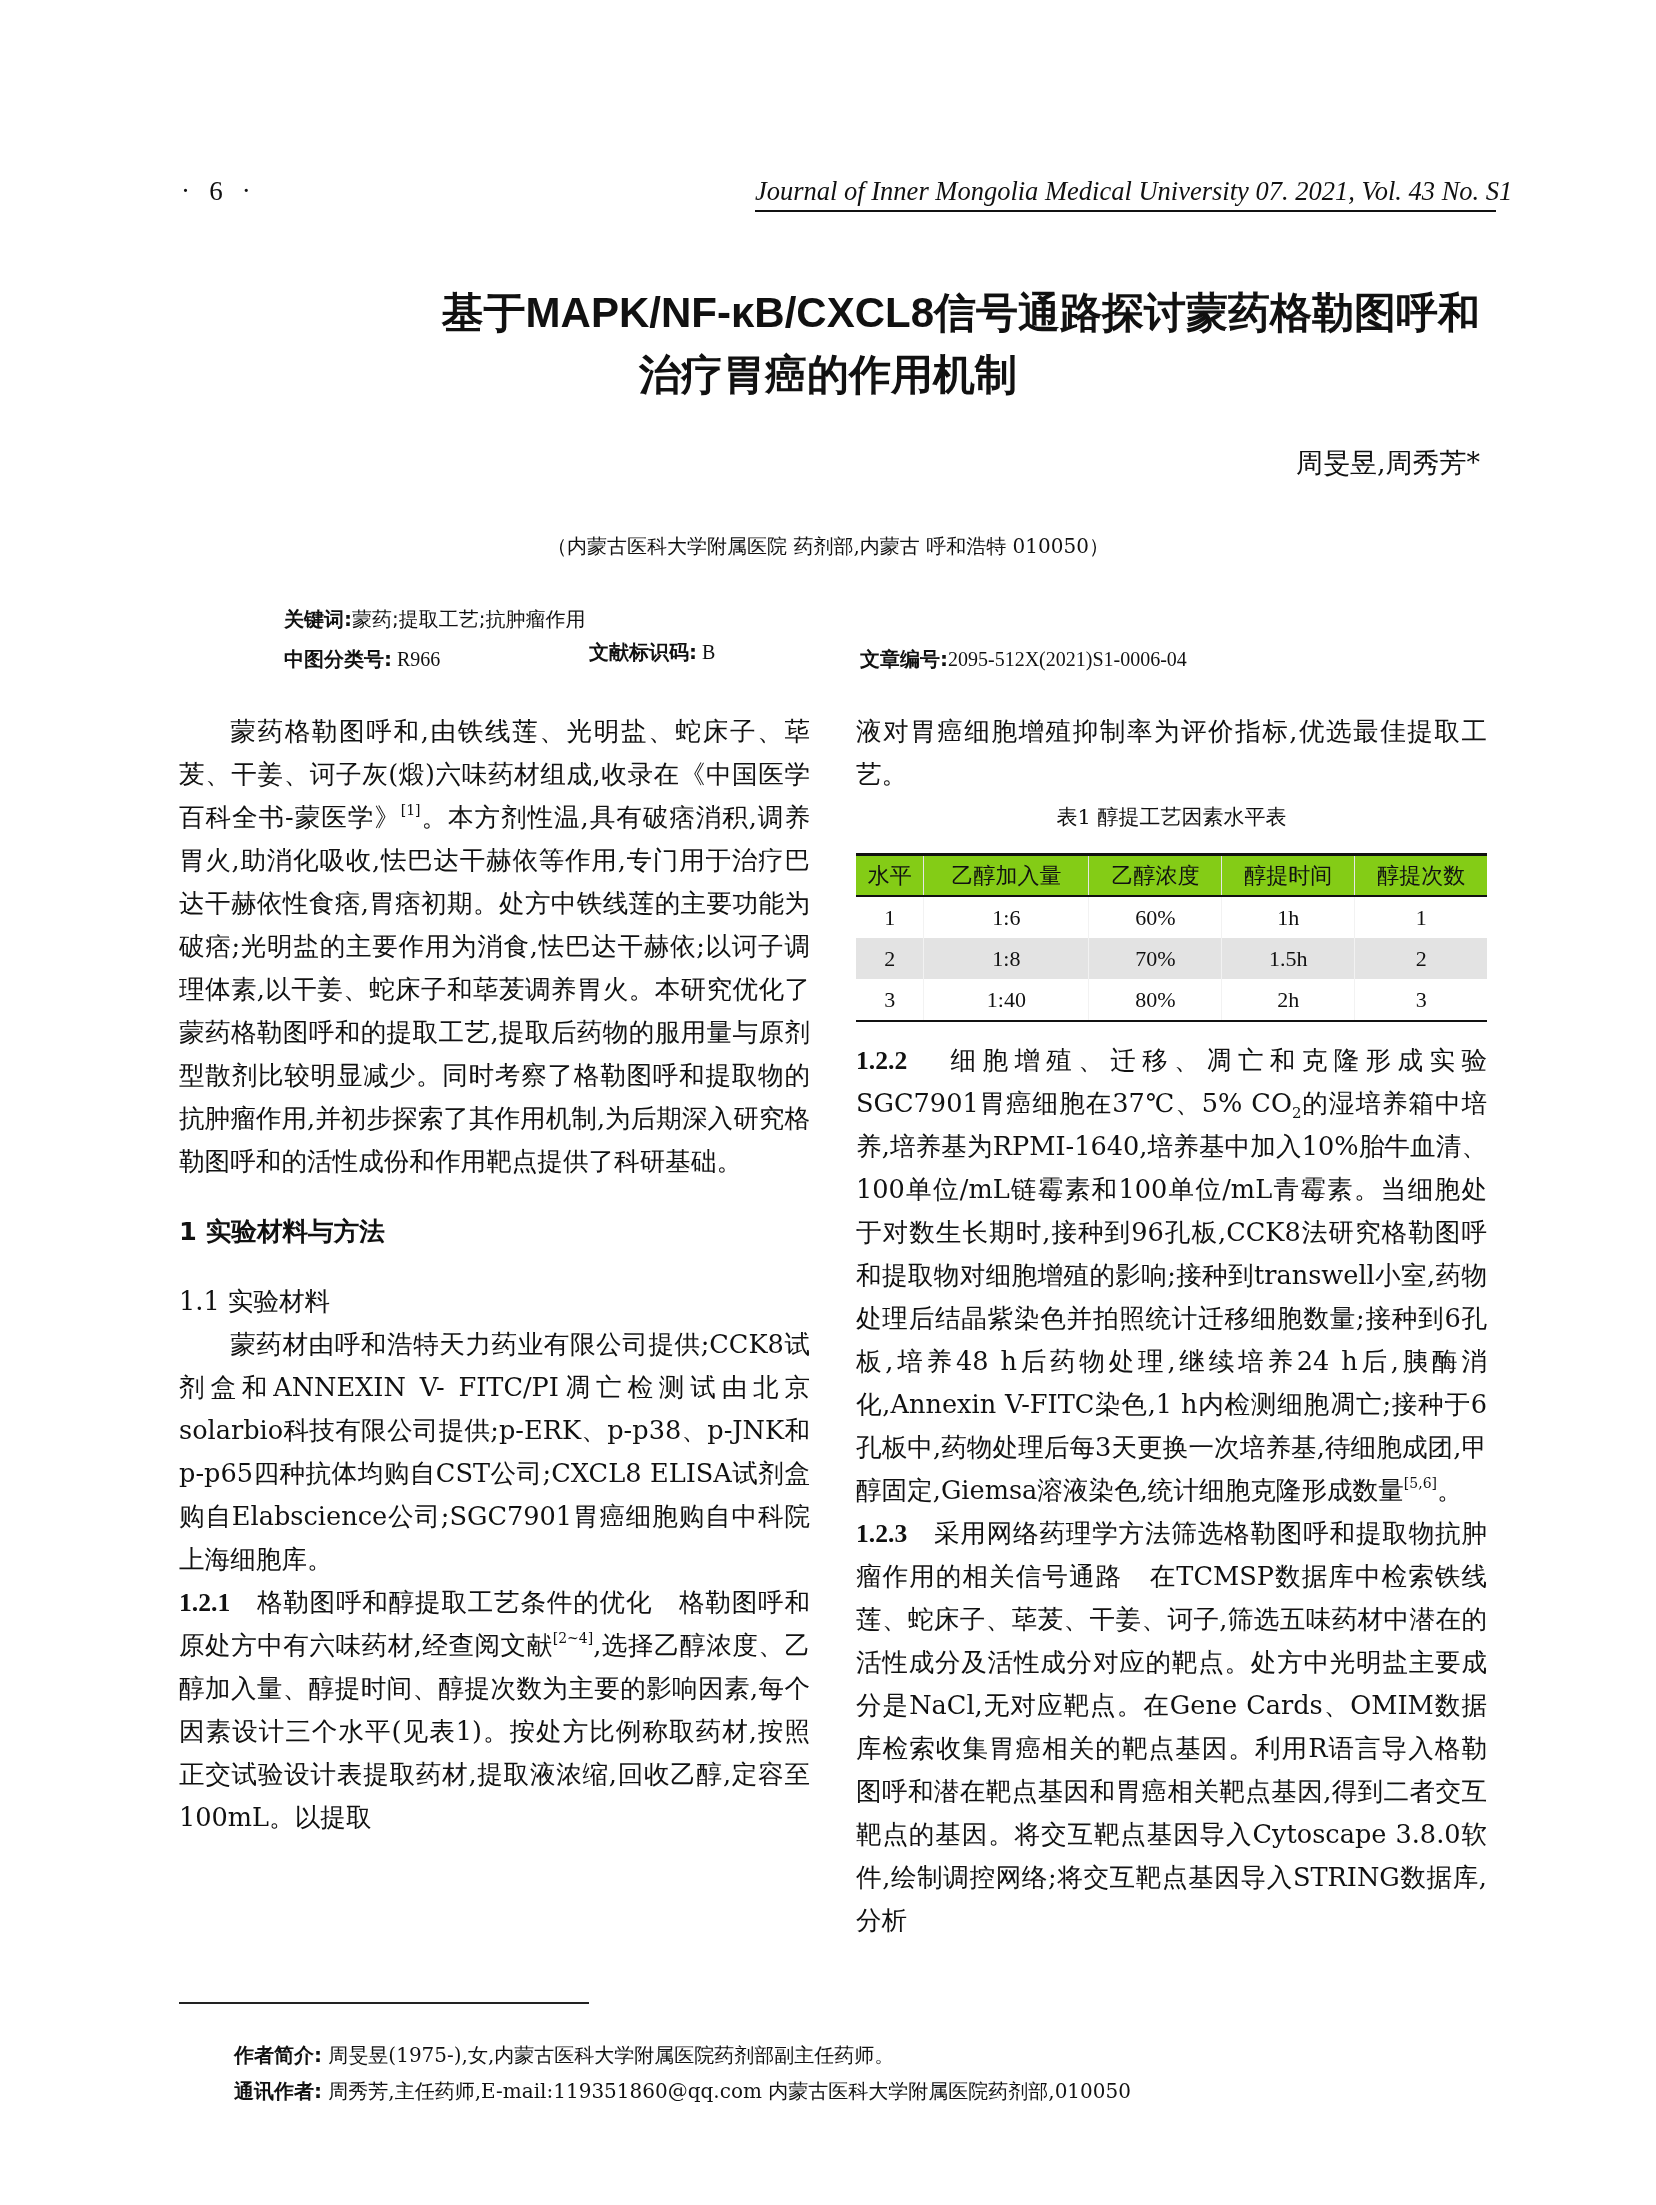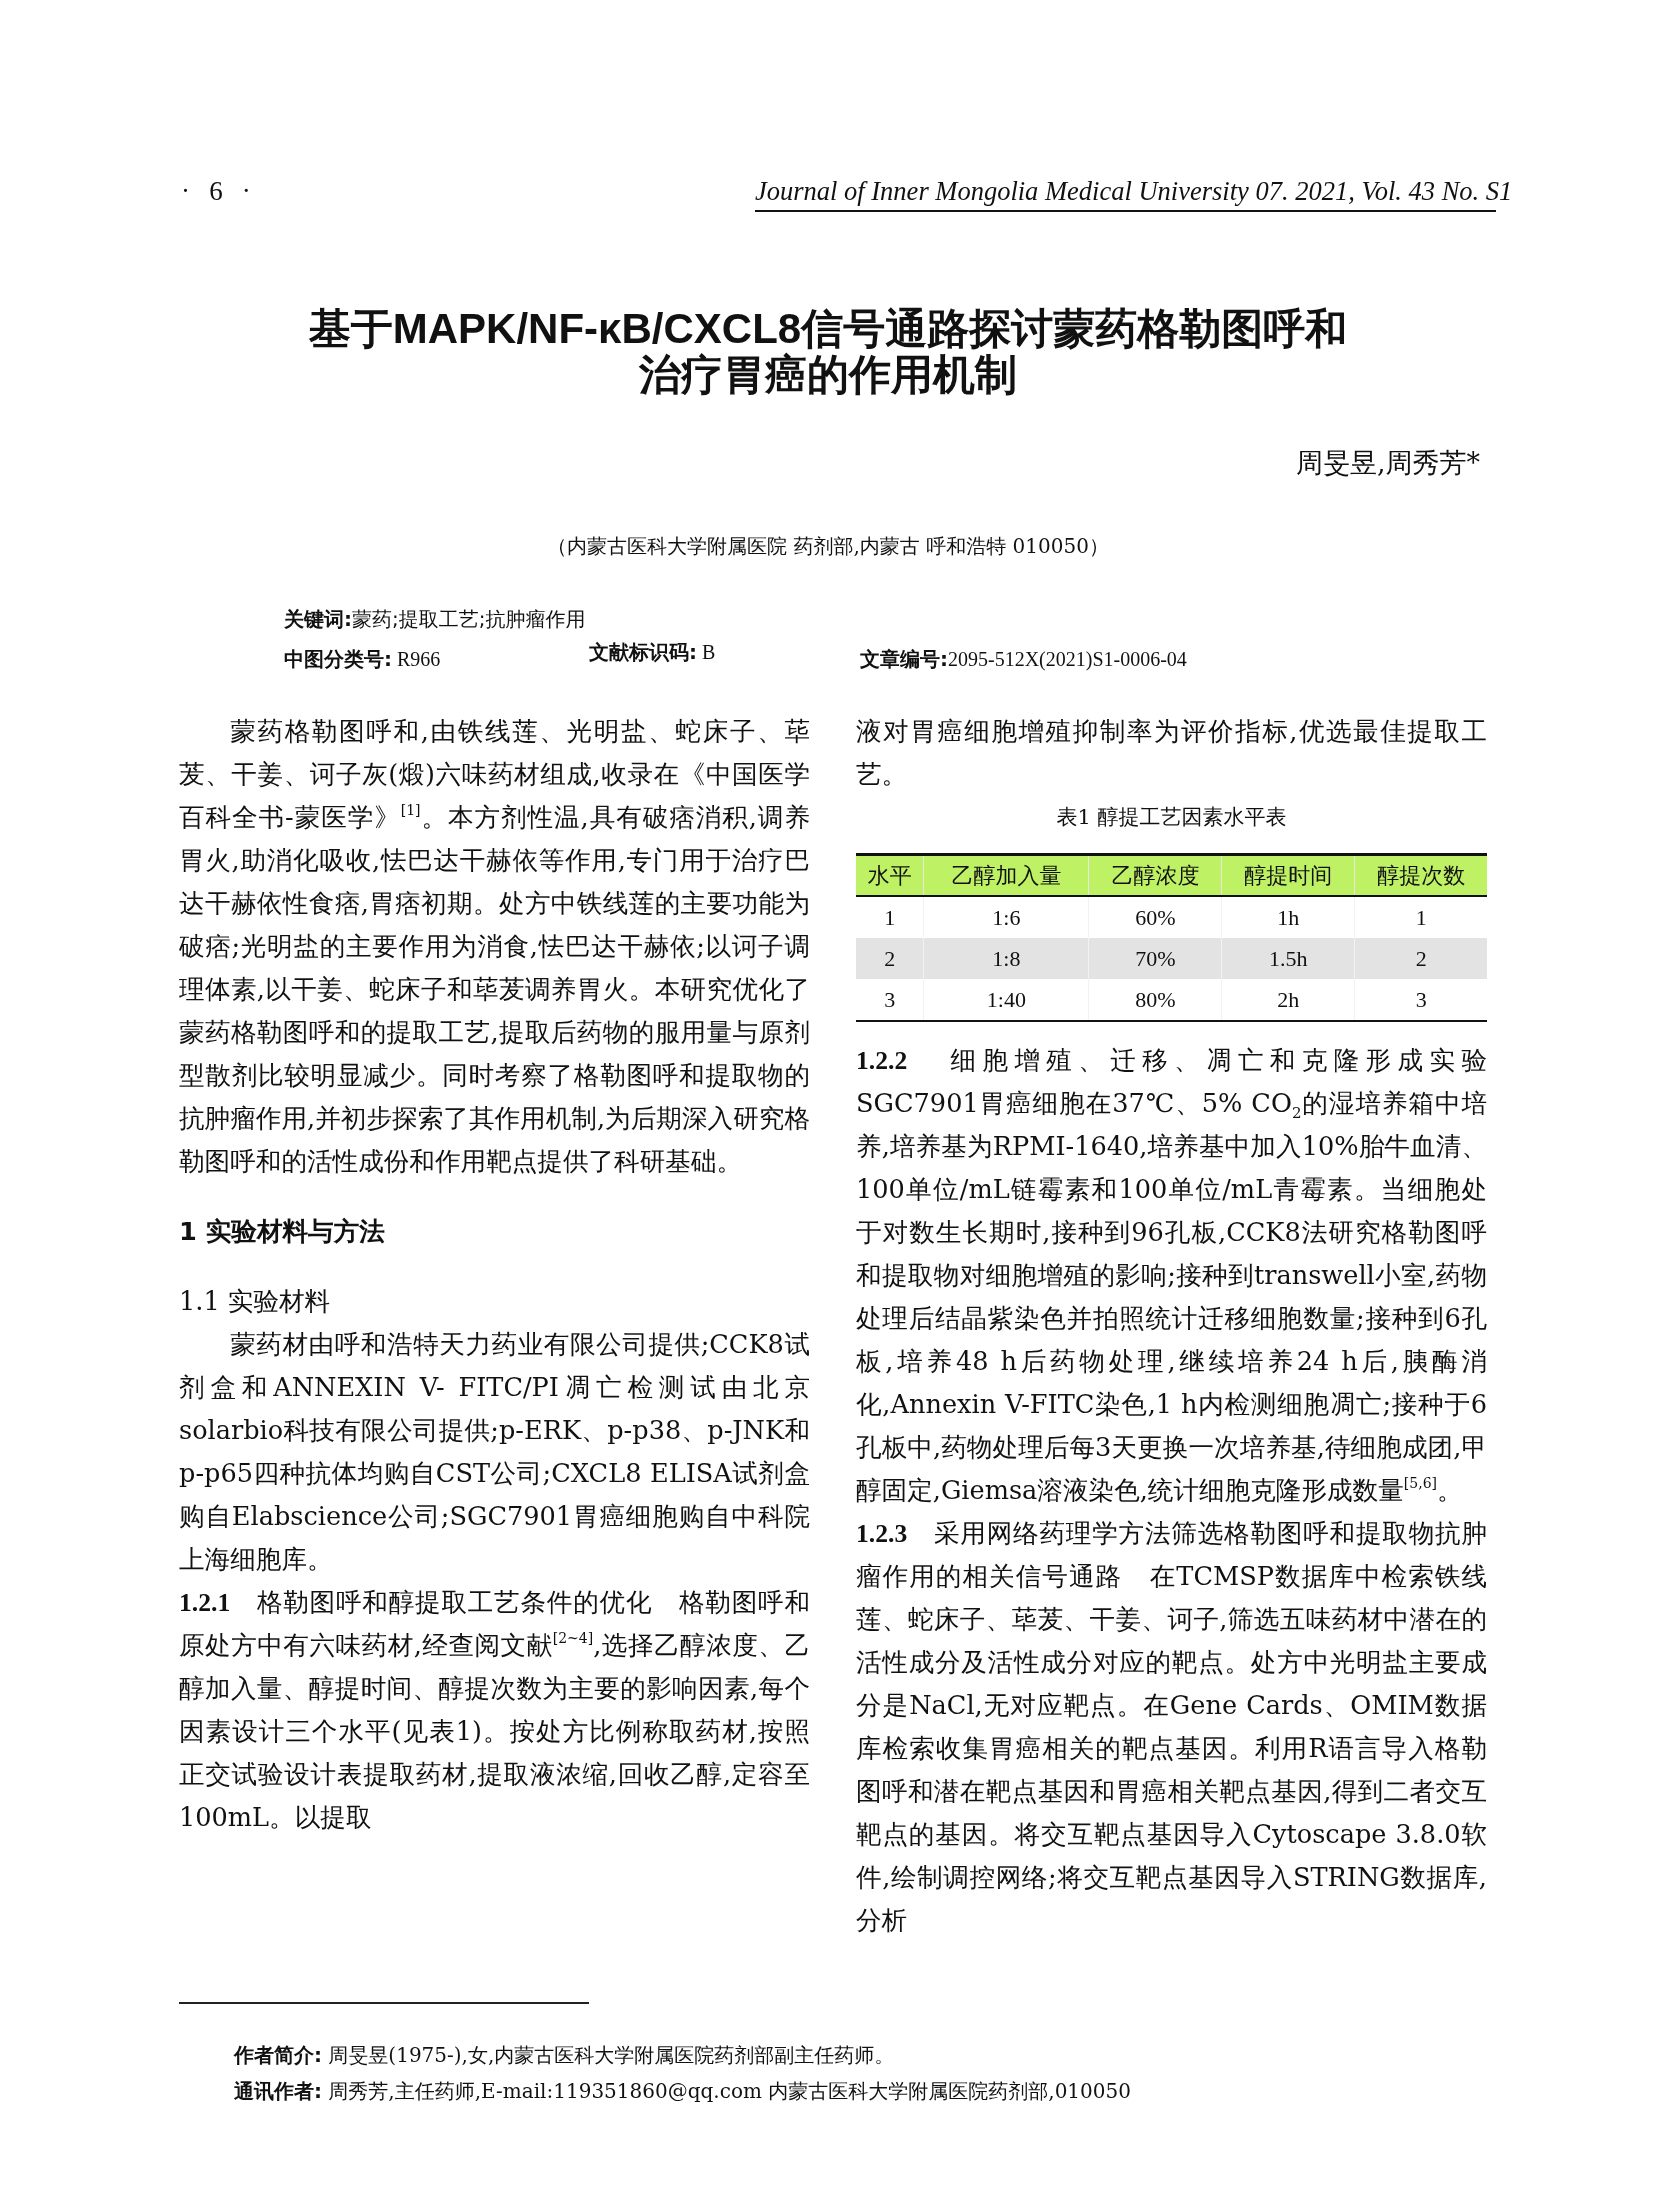--- a/index.html
+++ b/index.html
@@ -7,21 +7,21 @@
     width: 1657px; height: 2263px; position: relative; overflow: hidden;
     font-family: "DejaVu Serif", "Liberation Serif", serif; color: #111;
   }
   .abs { position: absolute; }
   
   .page-num { left: 181px; top: 176px; font-size: 27px; letter-spacing: 6.2px; font-family: "Liberation Serif", serif; }
   .journal { left: 755px; top: 176px; width: 741px; font-size: 26.5px; font-style: italic; font-family: "Liberation Serif", serif; white-space: nowrap; }
   .header-rule { left: 755px; top: 210px; width: 741px; height: 2.2px; background: #111; }
   
   .title { left: 176px; width: 1304px; text-align: center; font-family: "Liberation Sans", "DejaVu Sans", sans-serif; font-weight: bold; font-size: 42px; line-height: 62px; }
-  .title1 { top: 298px; }
+  .title1 { top: 282px; text-align: right; }
   .title2 { top: 344px; }
   .authors { left: 176px; width: 1304px; top: 445px; text-align: right; font-size: 27px; font-family: "DejaVu Serif", serif; }
   .affil { left: 176px; width: 1304px; top: 533px; text-align: center; font-size: 20px; font-family: "DejaVu Serif", serif; }
   .meta { font-size: 20px; font-family: "DejaVu Sans", sans-serif; }
   .meta b { font-weight: bold; }
   .meta span.v { font-family: "Liberation Serif", serif; font-weight: normal; }
   .kw { left: 284px; top: 606px; }
   .clc { left: 284px; top: 646px; }
   .docid { left: 589px; top: 639px; }
   .artno { left: 860px; top: 646px; }
@@ -32,21 +32,21 @@
   .col-right { left: 856px; width: 631px; }
   .indent { text-indent: 2em; }
   .h1 { font-family: "DejaVu Sans", sans-serif; font-weight: bold; font-size: 25.6px; }
   .h2 { font-family: "DejaVu Serif", serif; font-size: 25.6px; }
   .h3 b { font-family: "Liberation Serif", serif; font-weight: bold; }
   sup { font-size: 14px; line-height: 0; vertical-align: 11.5px; }
   sub { font-size: 15px; line-height: 0; }
   
   .tbl-caption { left: 856px; width: 631px; top: 803px; text-align: center; font-size: 21px; font-family: "DejaVu Serif", serif; }
   .tbl { left: 856px; top: 853px; width: 631px; border-collapse: collapse; font-family: "Liberation Serif", serif; font-size: 22px; }
-  .tbl th { background: #bef264; font-weight: normal; font-family: "DejaVu Serif", serif; height: 37px; border-left: 0.9px solid #e6e6e6; }
+  .tbl th { background: #84cc16; font-weight: normal; font-family: "DejaVu Serif", serif; height: 37px; border-left: 0.9px solid #e6e6e6; }
   .tbl th:first-child, .tbl td:first-child { border-left: none; }
   .tbl thead tr { border-top: 3.5px solid #111; border-bottom: 2.2px solid #111; }
   .tbl td { text-align: center; height: 39px; border-left: 0.9px solid #f2f2f2; }
   .tbl tbody tr:nth-child(2) td { background: #e3e3e3; }
   .tbl tbody tr:last-child { border-bottom: 2.6px solid #111; }
   
   .fn-rule { left: 179px; top: 2002px; width: 410px; height: 1.8px; background: #222; }
   .fn { left: 234px; font-size: 20px; font-family: "DejaVu Serif", serif; white-space: nowrap; }
   .fn b { font-family: "DejaVu Sans", sans-serif; margin-top: 24px; }
   .fn1 { top: 2042px; }

